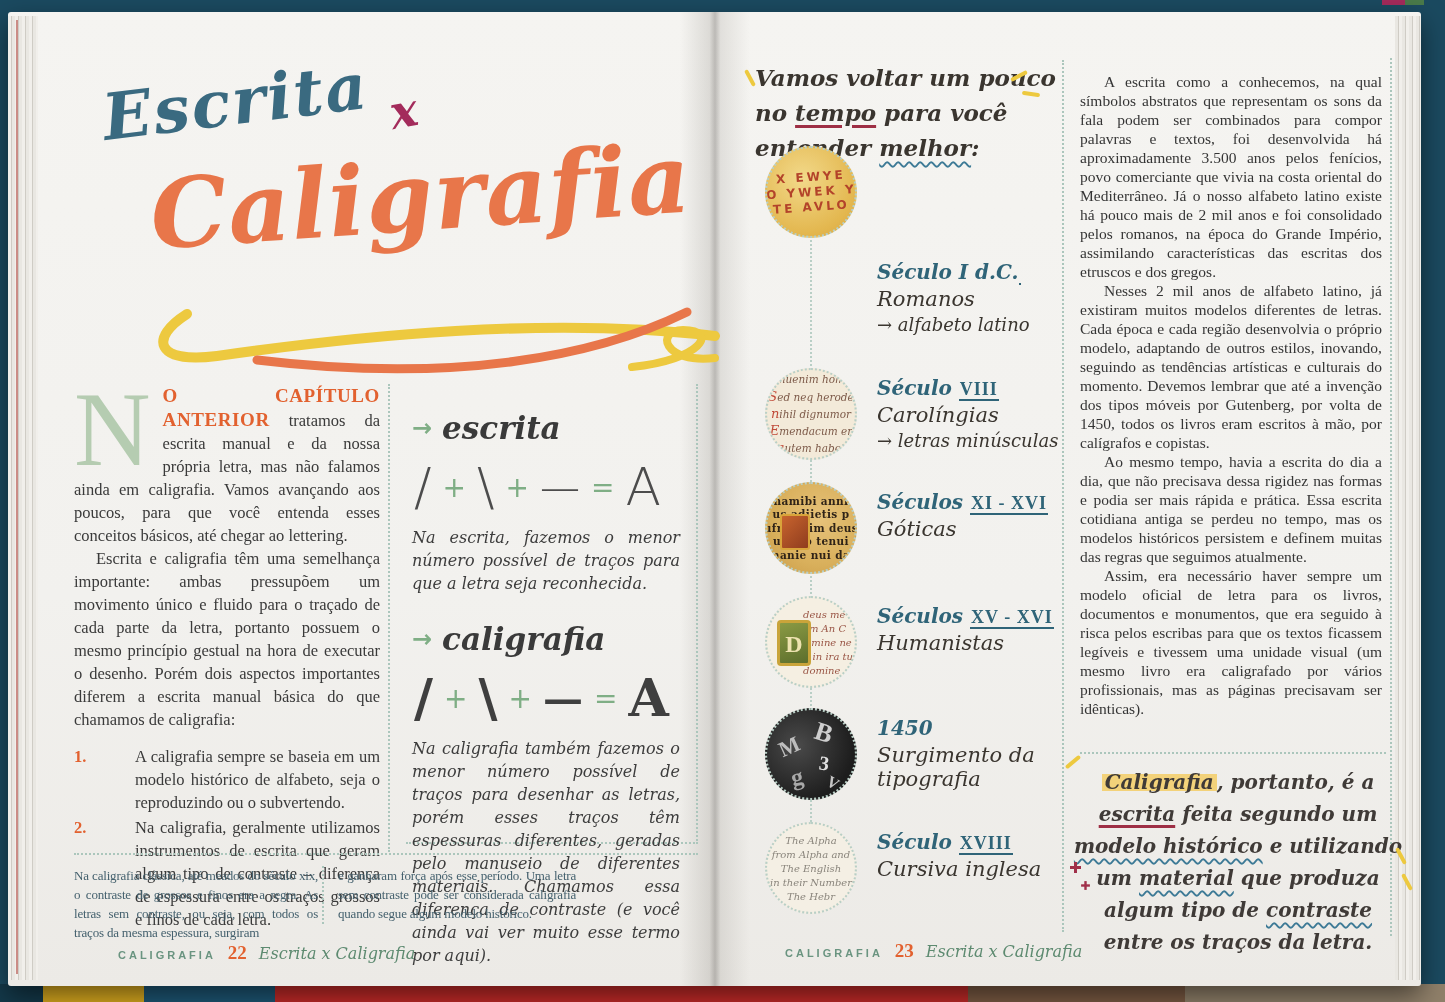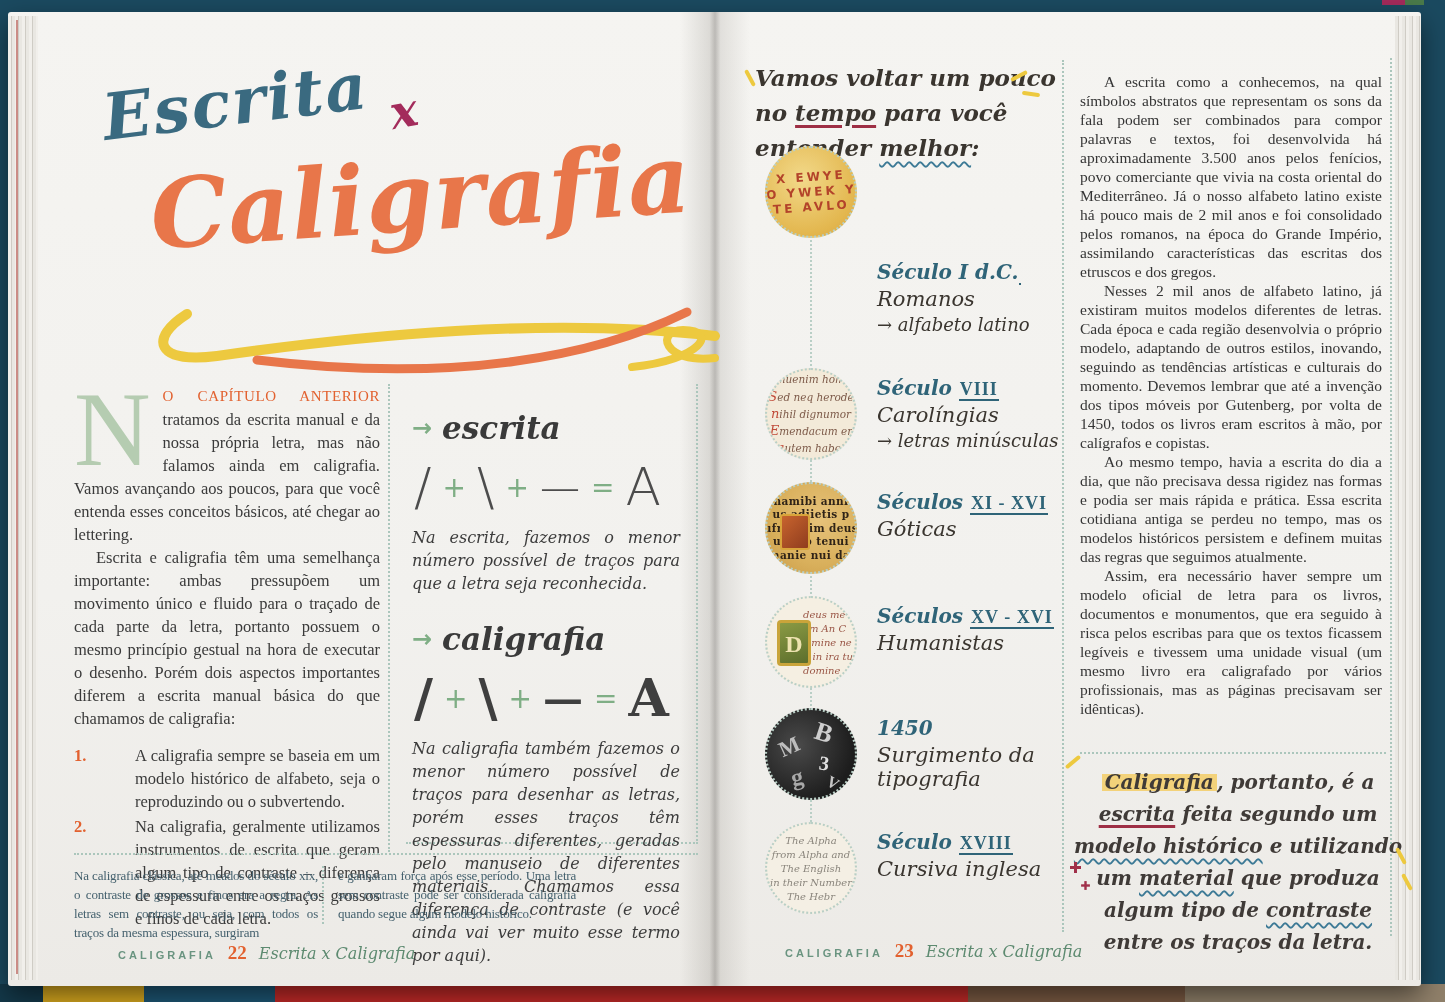--- a/index.html
+++ b/index.html
@@ -36,21 +36,21 @@
     color:#a32b5b;transform:rotate(-10deg);}
   .w-calig{position:absolute;left:78px;top:98px;font:italic 800 96px "DejaVu Serif",serif;
     color:#e8764a;transform:rotate(-4deg);letter-spacing:1px;}
   .flourish{position:absolute;left:55px;top:230px;}
   
   .col-intro{position:absolute;left:66px;top:372px;width:316px;height:468px;
     border-right:2px dotted #abc6bc;padding-right:8px;box-sizing:border-box;
     font-size:16.5px;line-height:23px;color:#3a3a3a;text-align:justify;}
   .col-intro p{margin:0;}
   .dropcap{float:left;font:400 106px/0.80 "Liberation Serif",serif;color:#b5ccb1;margin:4px 12px 0 0;}
-  .leadin{color:#e2612f;font-weight:400;font-size:15px;letter-spacing:.6px;}
+  .leadin{color:#e2612f;font-weight:700;font-size:19px;letter-spacing:.6px;}
   .p2{text-indent:22px;}
   .ilist{margin-top:14px;}
   .li{display:flex;margin-top:2px;}
   .li .num{color:#e2612f;font-weight:700;width:24px;flex:0 0 24px;}
   .li .txt{flex:1;text-align:justify;margin-left:37px;}
   .col-diag{position:absolute;left:398px;top:372px;width:292px;height:460px;
     border-right:2px dotted #abc6bc;border-bottom:2px dotted #abc6bc;box-sizing:border-box;padding:26px 10px 0 6px;}
   .dlabel{display:flex;align-items:center;gap:10px;}
   .d-arrow{color:#7fae85;font:700 24px "DejaVu Sans",sans-serif;}
   .d-word{font:italic 700 31px "DejaVu Serif",serif;color:#3a3a3a;}

